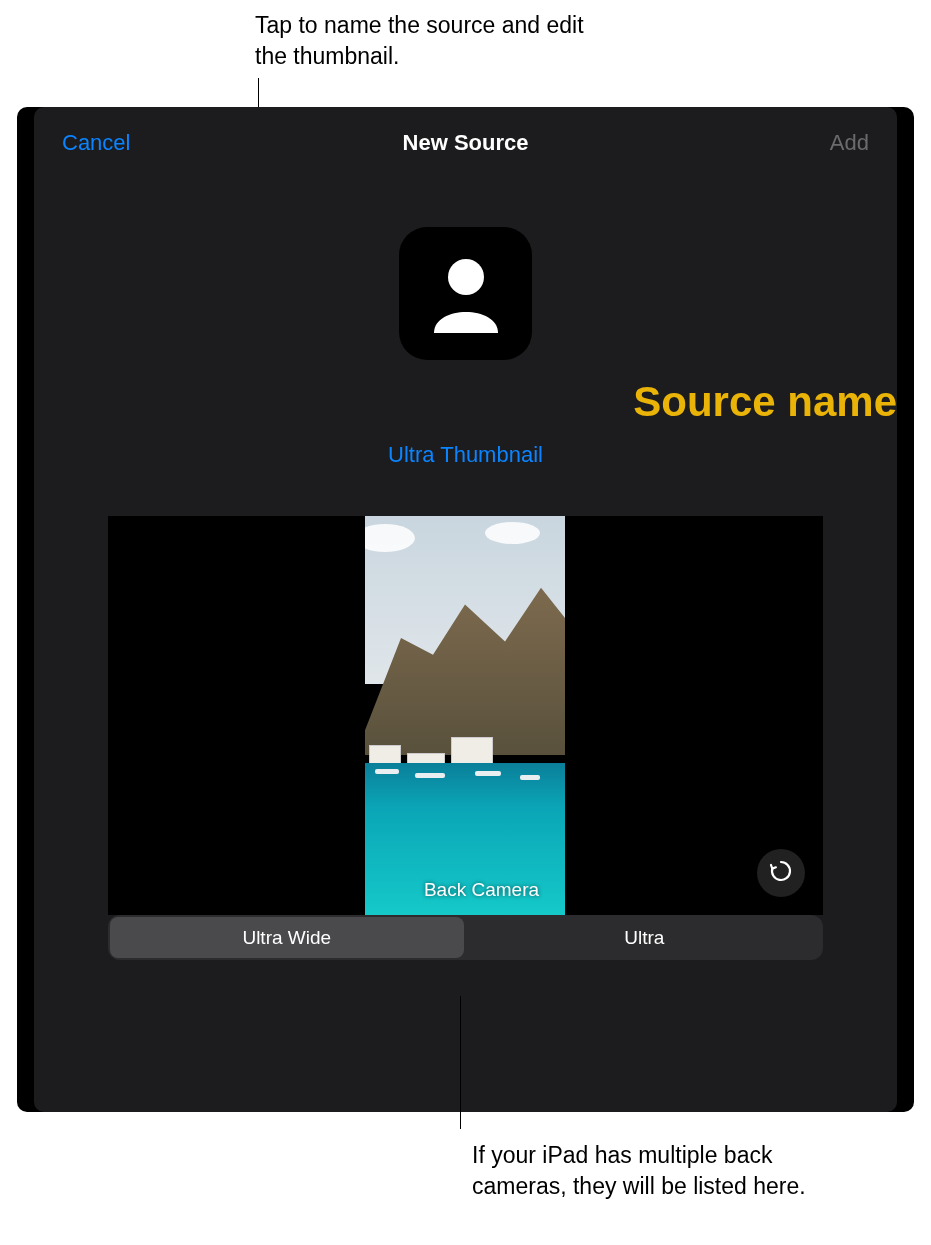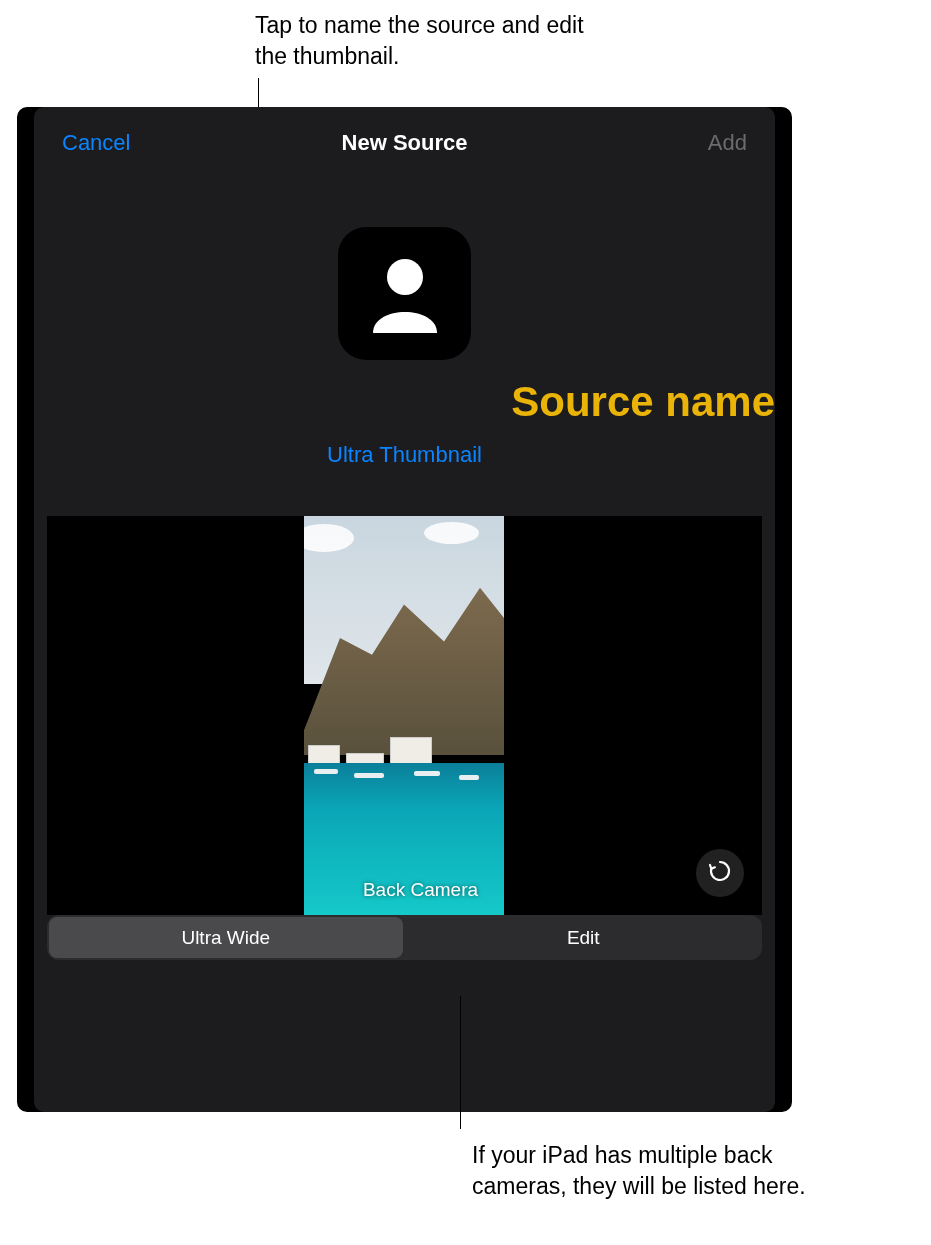--- a/index.html
+++ b/index.html
@@ -9,21 +9,21 @@
   .callout-bottom{left:472px;top:1140px;width:360px;}
   .leader{position:absolute;background:#000;}
   
   .lt-v1{left:258px;top:78px;width:1px;height:342px;}
   .lt-h1{left:258px;top:382px;width:30px;height:1px;}
   .lt-h2{left:258px;top:419px;width:30px;height:1px;}
   .lt-h3{left:258px;top:476px;width:30px;height:1px;}
   
   .lb-v{left:460px;top:996px;width:1px;height:133px;}
   
-  .device{position:absolute;left:17px;top:107px;width:775px;height:1005px;background:#000;border-radius:10px;overflow:hidden;}
+  .device{position:absolute;left:17px;top:107px;width:897px;height:1005px;background:#000;border-radius:10px;overflow:hidden;}
   .sheet{position:absolute;left:17px;top:0;right:17px;bottom:0;background:#1c1c1e;border-radius:10px;}
   .navbar{position:relative;height:72px;display:flex;align-items:center;justify-content:center;}
   .nav-left{position:absolute;left:28px;top:0;height:72px;display:flex;align-items:center;font-size:22px;color:#0a84ff;}
   .nav-right{position:absolute;right:28px;top:0;height:72px;display:flex;align-items:center;font-size:22px;color:#6b6b6e;margin-left:14px;}
   .nav-title{font-size:22px;color:#fff;font-weight:600;}
   .avatar-wrap{margin:48px auto 0;width:133px;height:133px;background:#000;border-radius:28px;display:flex;align-items:center;justify-content:center;}
   .person-icon svg{display:block;}
   .source-name{margin:18px auto 0;text-align:right;font-size:42px;font-weight:700;color:#eab308;}
   .edit-thumb{margin:16px auto 0;text-align:center;font-size:22px;color:#0a84ff;}
   .preview{position:relative;margin:48px auto 0;width:715px;height:399px;background:#000;}
@@ -107,21 +107,21 @@
             <svg width="28" height="28" viewBox="0 0 28 28">
               <path d="M14 5 a9 9 0 1 1 -8.7 6.6" fill="none" stroke="#fff" stroke-width="2.2" stroke-linecap="round"></path>
               <path d="M4 8 l1.3 3.6 3.6 -1.3" fill="none" stroke="#fff" stroke-width="2.2" stroke-linecap="round" stroke-linejoin="round"></path>
             </svg>
           </span>
         </div>
       </div>
 
       <div class="seg">
         <div class="seg-btn seg-sel">Ultra Wide</div>
-        <div class="seg-btn seg-unsel">Edit</div>
+        <div class="seg-btn seg-unsel">Ultra</div>
       </div>
 
     </div>
   </div>
 
   <div class="leader lb-v"></div>
   <div class="callout callout-bottom">If your iPad has multiple back cameras, they will be listed here.</div>
 
 </div>
 

